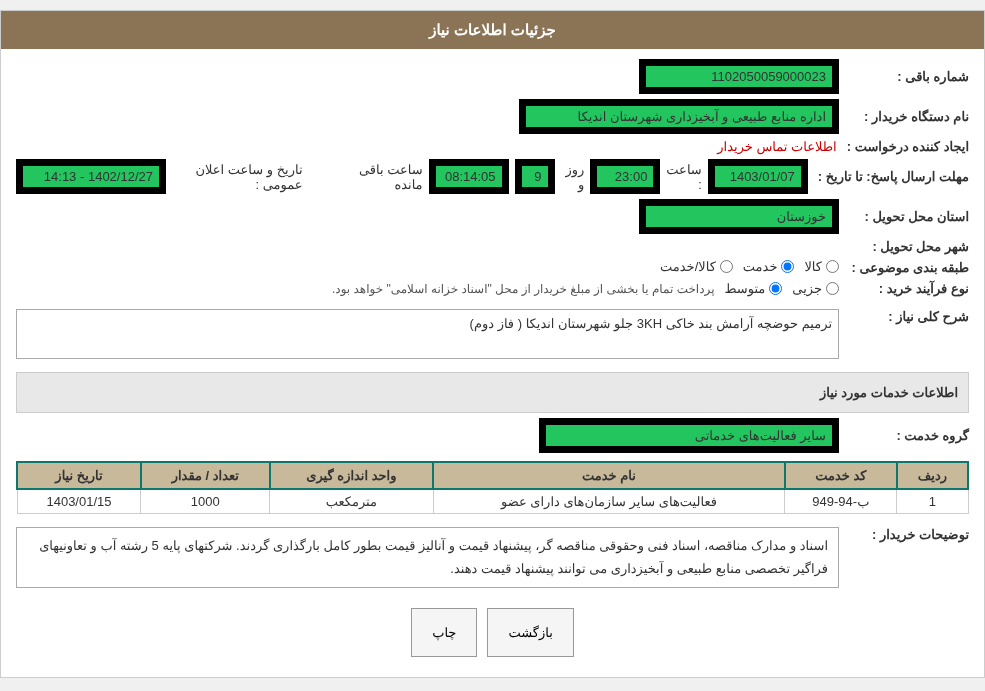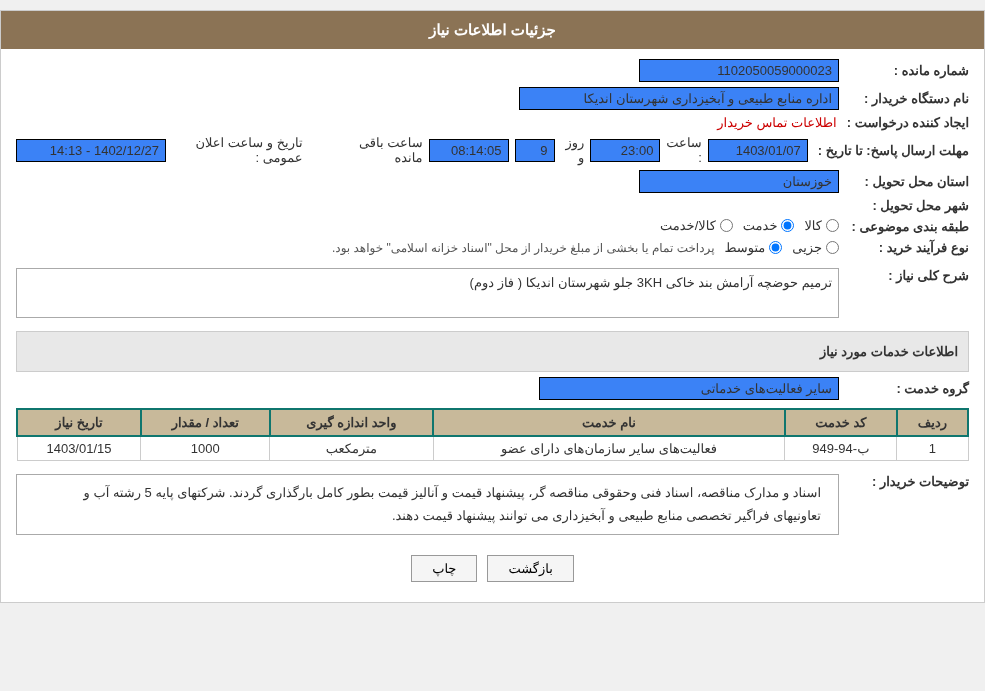--- a/index.html
+++ b/index.html
@@ -21,22 +21,22 @@
       color: #fff;
       text-align: center;
       padding: 10px 18px;
       font-size: 15px;
       font-weight: bold;
     }
     .content {
       padding: 10px 15px;
     }
     .input-box {
-      border: 1px solid #000000;
-      background: #3b82f6;
+      border: 7px solid #000000;
+      background: #22c55e;
       padding: 3px 6px;
       min-height: 22px;
       display: inline-block;
       min-width: 120px;
     }
     .input-wide {
       min-width: 320px;
     }
     .input-medium {
       min-width: 200px;
@@ -86,35 +86,35 @@
     .services-table td {
       border: 1px solid #ccc;
       padding: 4px 8px;
       text-align: center;
     }
     .services-table tr:nth-child(even) td {
       background: #f9f9f9;
     }
     .notes-box {
       border: 1px solid #aaa;
-      padding: 6px 17px;
+      padding: 6px 10px;
       min-height: 60px;
       text-align: right;
       background: #fff;
       line-height: 1.8;
       margin: 5px 0;
     }
     .button-row {
       display: flex;
       justify-content: center;
       gap: 10px;
       padding: 10px 0;
     }
     .btn {
-      padding: 5px 20px;
+      padding: 16px 20px;
       font-size: 13px;
       cursor: pointer;
       border: 1px solid #999;
     }
     .btn-print {
       background: #f5f5f5;
     }
     .btn-back {
       background: #f5f5f5;
     }
@@ -145,21 +145,21 @@
 <body>
 
 <div class="page-wrapper">
   <div class="header-bar">
     <span>جزئیات اطلاعات نیاز</span>
   </div>
 
   <div class="content">
 
     <div class="grid-row">
-      <div class="grid-label">شماره مانده :</div>
+      <div class="grid-label">شماره باقی :</div>
       <div class="grid-value">
         <span class="input-box input-medium">1102050059000023</span>
       </div>
     </div>
 
     <div class="grid-row">
       <div class="grid-label">نام دستگاه خریدار :</div>
       <div class="grid-value">
         <span class="input-box input-wide">اداره منابع طبیعی و آبخیزداری شهرستان اندیکا</span>
       </div>

